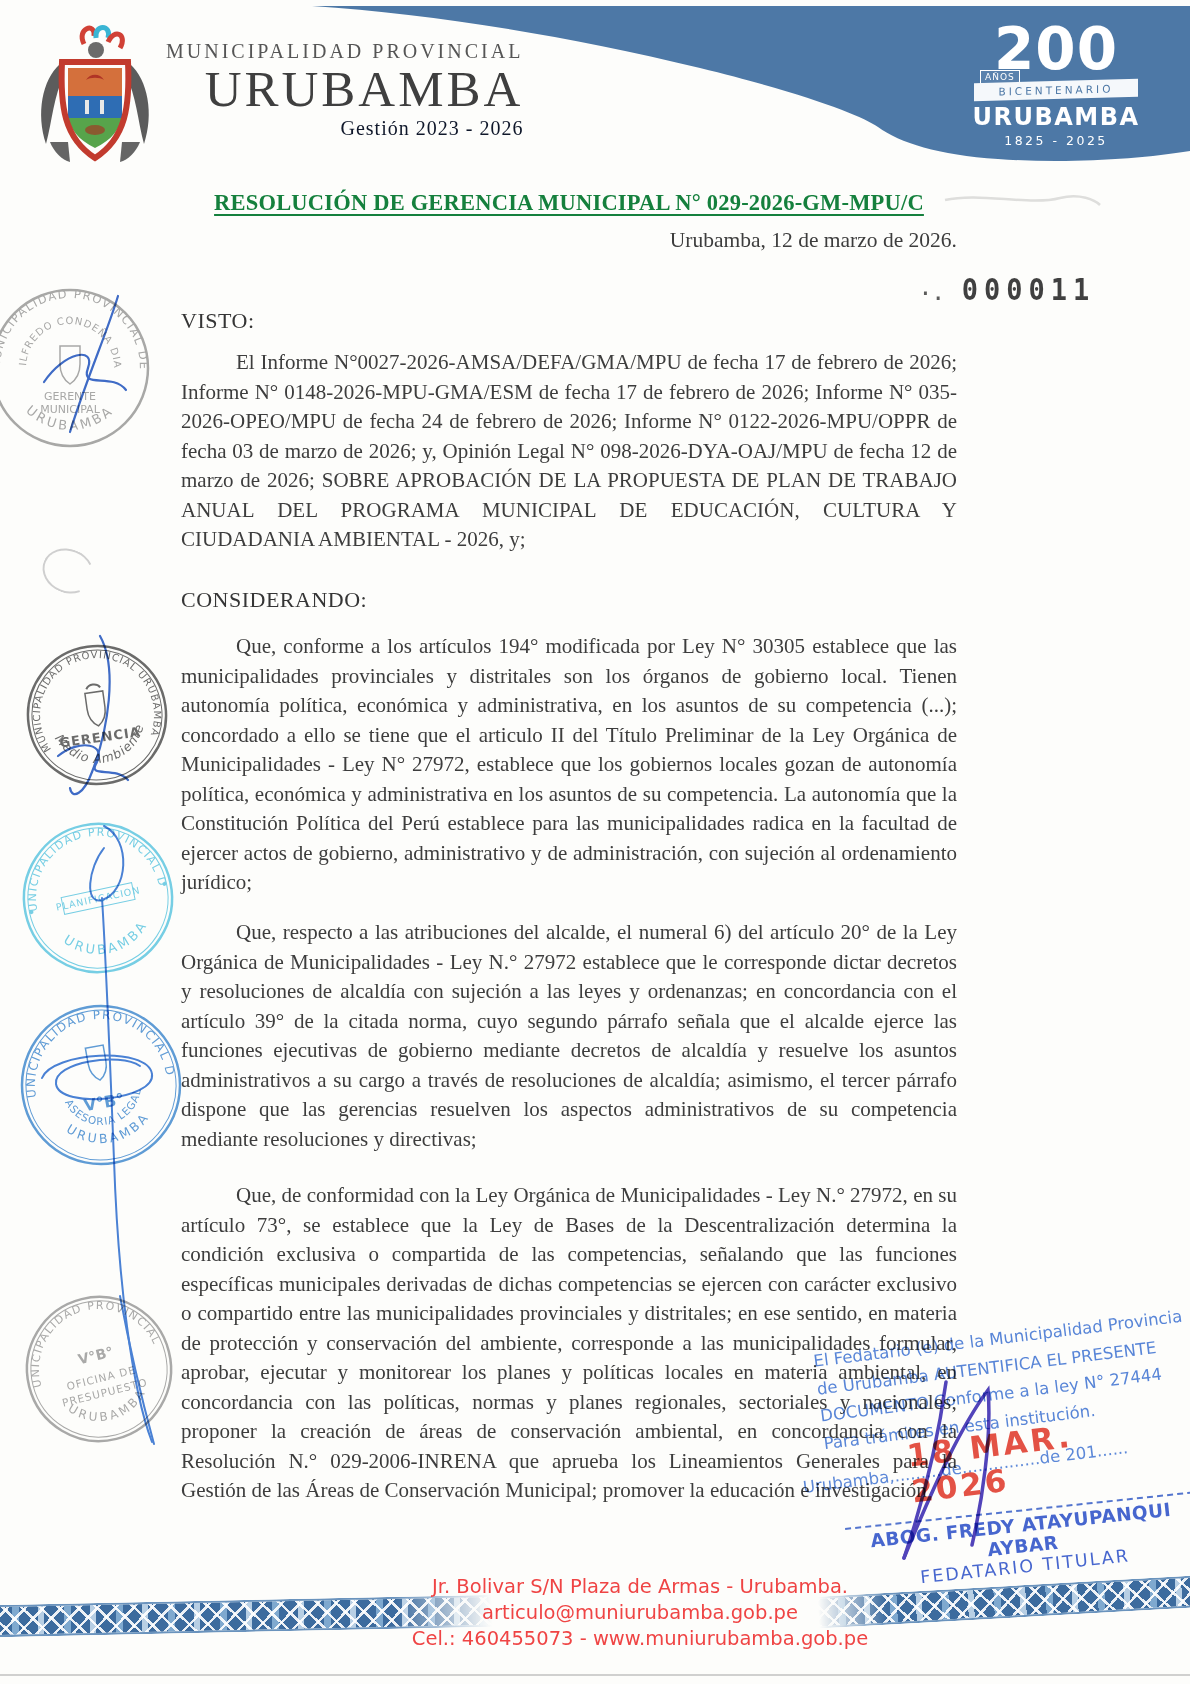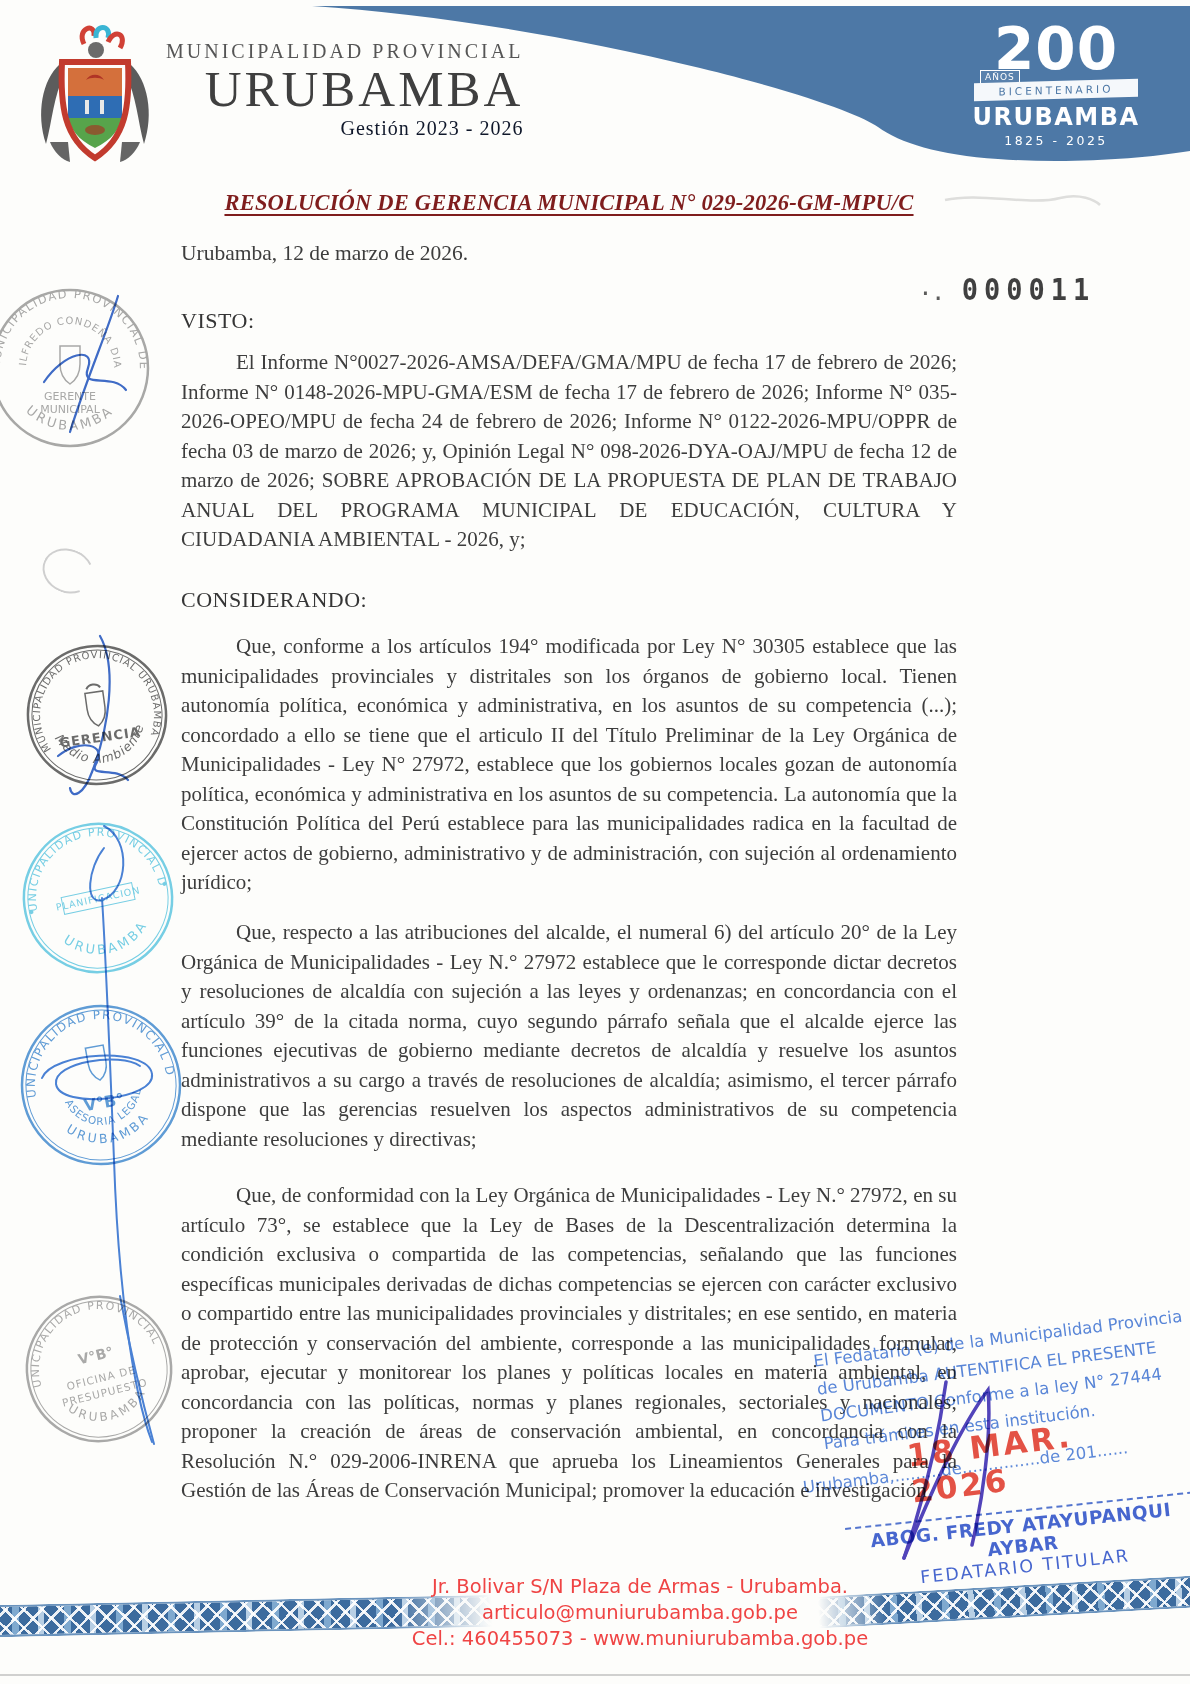--- a/index.html
+++ b/index.html
@@ -19,22 +19,22 @@
   #bicent .n200{font-size:58px;font-weight:bold;line-height:1;letter-spacing:1px;}
   #bicent .anios{position:absolute;left:8px;top:50px;font-size:9px;letter-spacing:1px;border:1px solid #fff;padding:1px 4px;background:rgba(255,255,255,.08);}
   #bicent .ribbon{margin:3px 2px 0;background:#f5f8fb;color:#4d78a6;font-size:10.5px;letter-spacing:3px;padding:3px 0;transform:skewY(-1.5deg);}
   #bicent .city{margin-top:4px;font-size:24px;font-weight:bold;letter-spacing:1.5px;}
   #bicent .years{margin-top:2px;font-size:12.5px;letter-spacing:2.5px;}
   
   .doc{position:absolute;left:181px;width:776px;z-index:3;font-size:21px;line-height:29.5px;text-align:justify;}
   .indent{text-indent:55px;}
   .heading{font-weight:normal;font-size:22px;letter-spacing:.5px;color:#353535;}
   #res-title{position:absolute;left:181px;width:776px;top:190px;z-index:3;text-align:center;}
-  #res-title span{font-weight:bold;font-size:22.5px;color:#7f1d1d;text-decoration:underline;text-underline-offset:4px;letter-spacing:.2px;font-style:italic;}
-  #dateline{position:absolute;left:181px;width:776px;top:241px;z-index:3;text-align:left;font-size:21.5px;}
+  #res-title span{font-weight:bold;font-size:22.5px;color:#15803d;text-decoration:underline;text-underline-offset:4px;letter-spacing:.2px;}
+  #dateline{position:absolute;left:181px;width:776px;top:228px;z-index:3;text-align:right;font-size:21.5px;}
   #folio{position:absolute;left:920px;top:274px;z-index:3;font-family:"DejaVu Sans Mono", monospace;
          font-weight:bold;font-size:27px;letter-spacing:6px;color:rgba(22,22,22,.82);transform:scaleY(1.12);}
   #folio .mark{font-size:18px;letter-spacing:2px;margin-right:16px;color:rgba(22,22,22,.7);}
   
   .stamp{position:absolute;z-index:4;mix-blend-mode:multiply;font-family:"DejaVu Sans", sans-serif;}
   #pencil-circle{position:absolute;left:42px;top:549px;width:48px;height:40px;border:2px solid #cfcfcf;
                  border-right-color:transparent;border-radius:50%;transform:rotate(22deg);z-index:3;}
   
   .fed{position:absolute;z-index:5;color:#4b7cd8;font-family:"DejaVu Sans", sans-serif;mix-blend-mode:multiply;}
   #fed-lines{left:812px;top:1348px;width:400px;font-size:16.5px;line-height:27.5px;transform:rotate(-7deg);transform-origin:left top;opacity:.92;}

